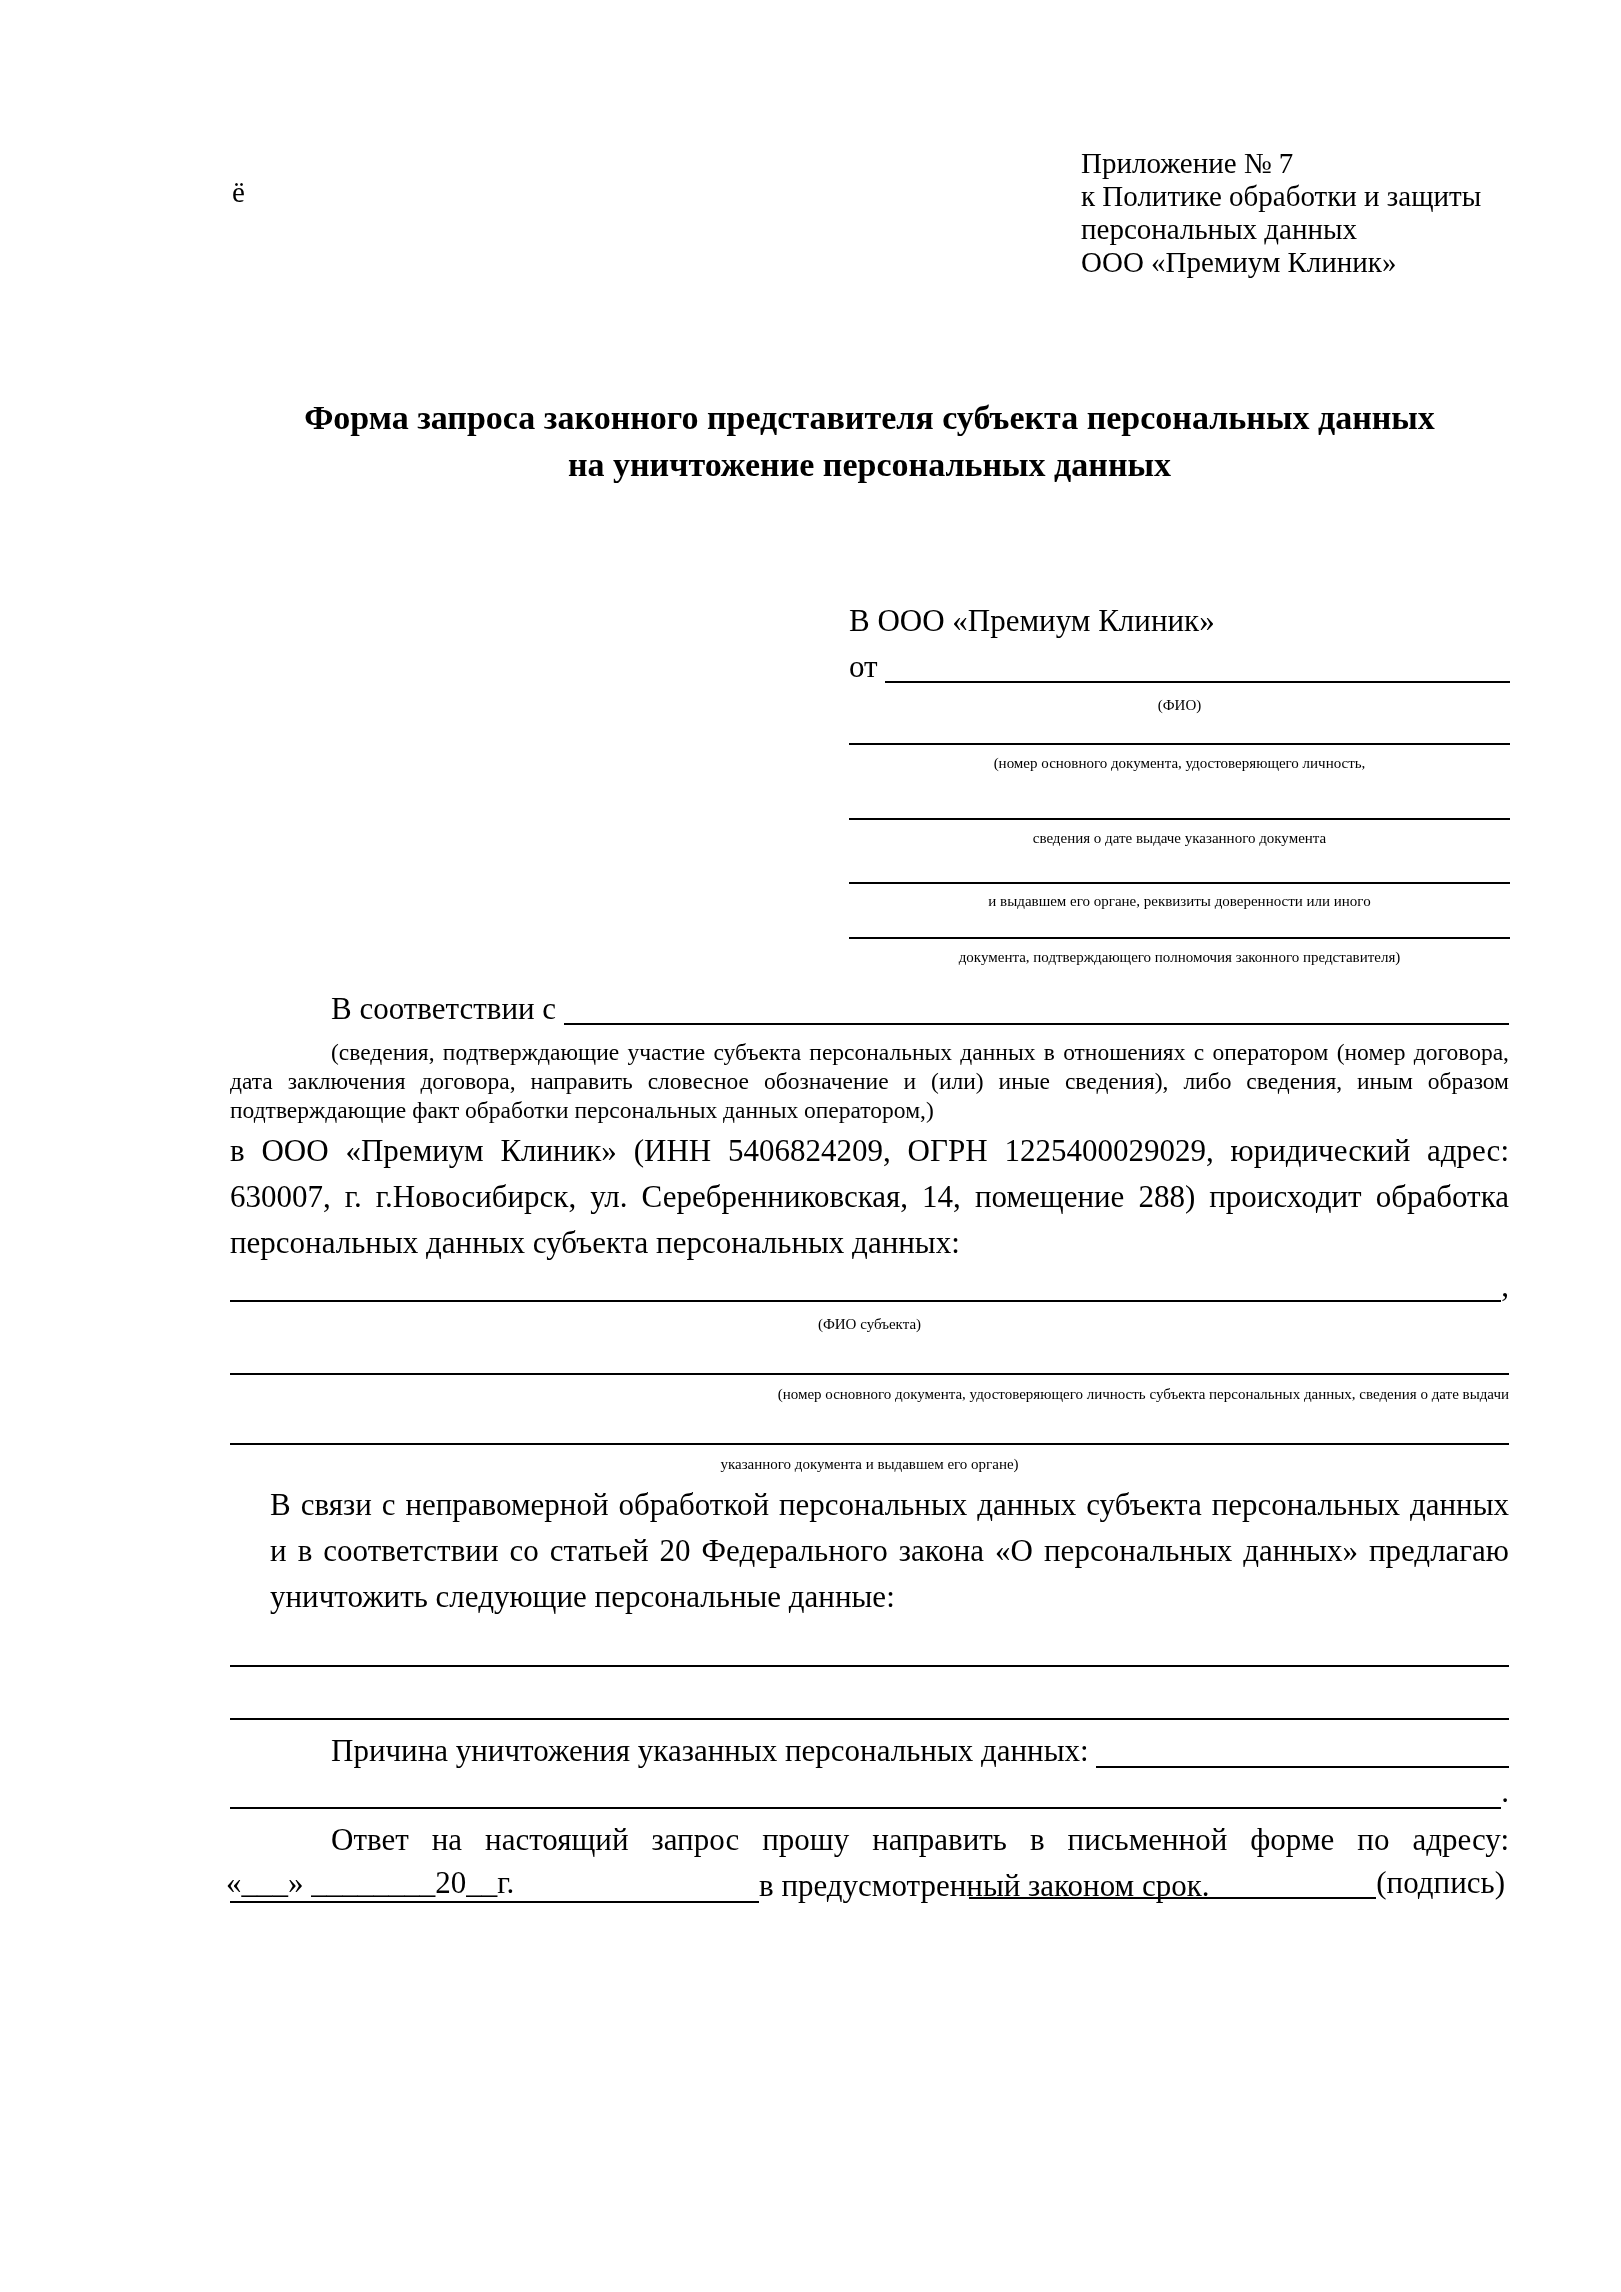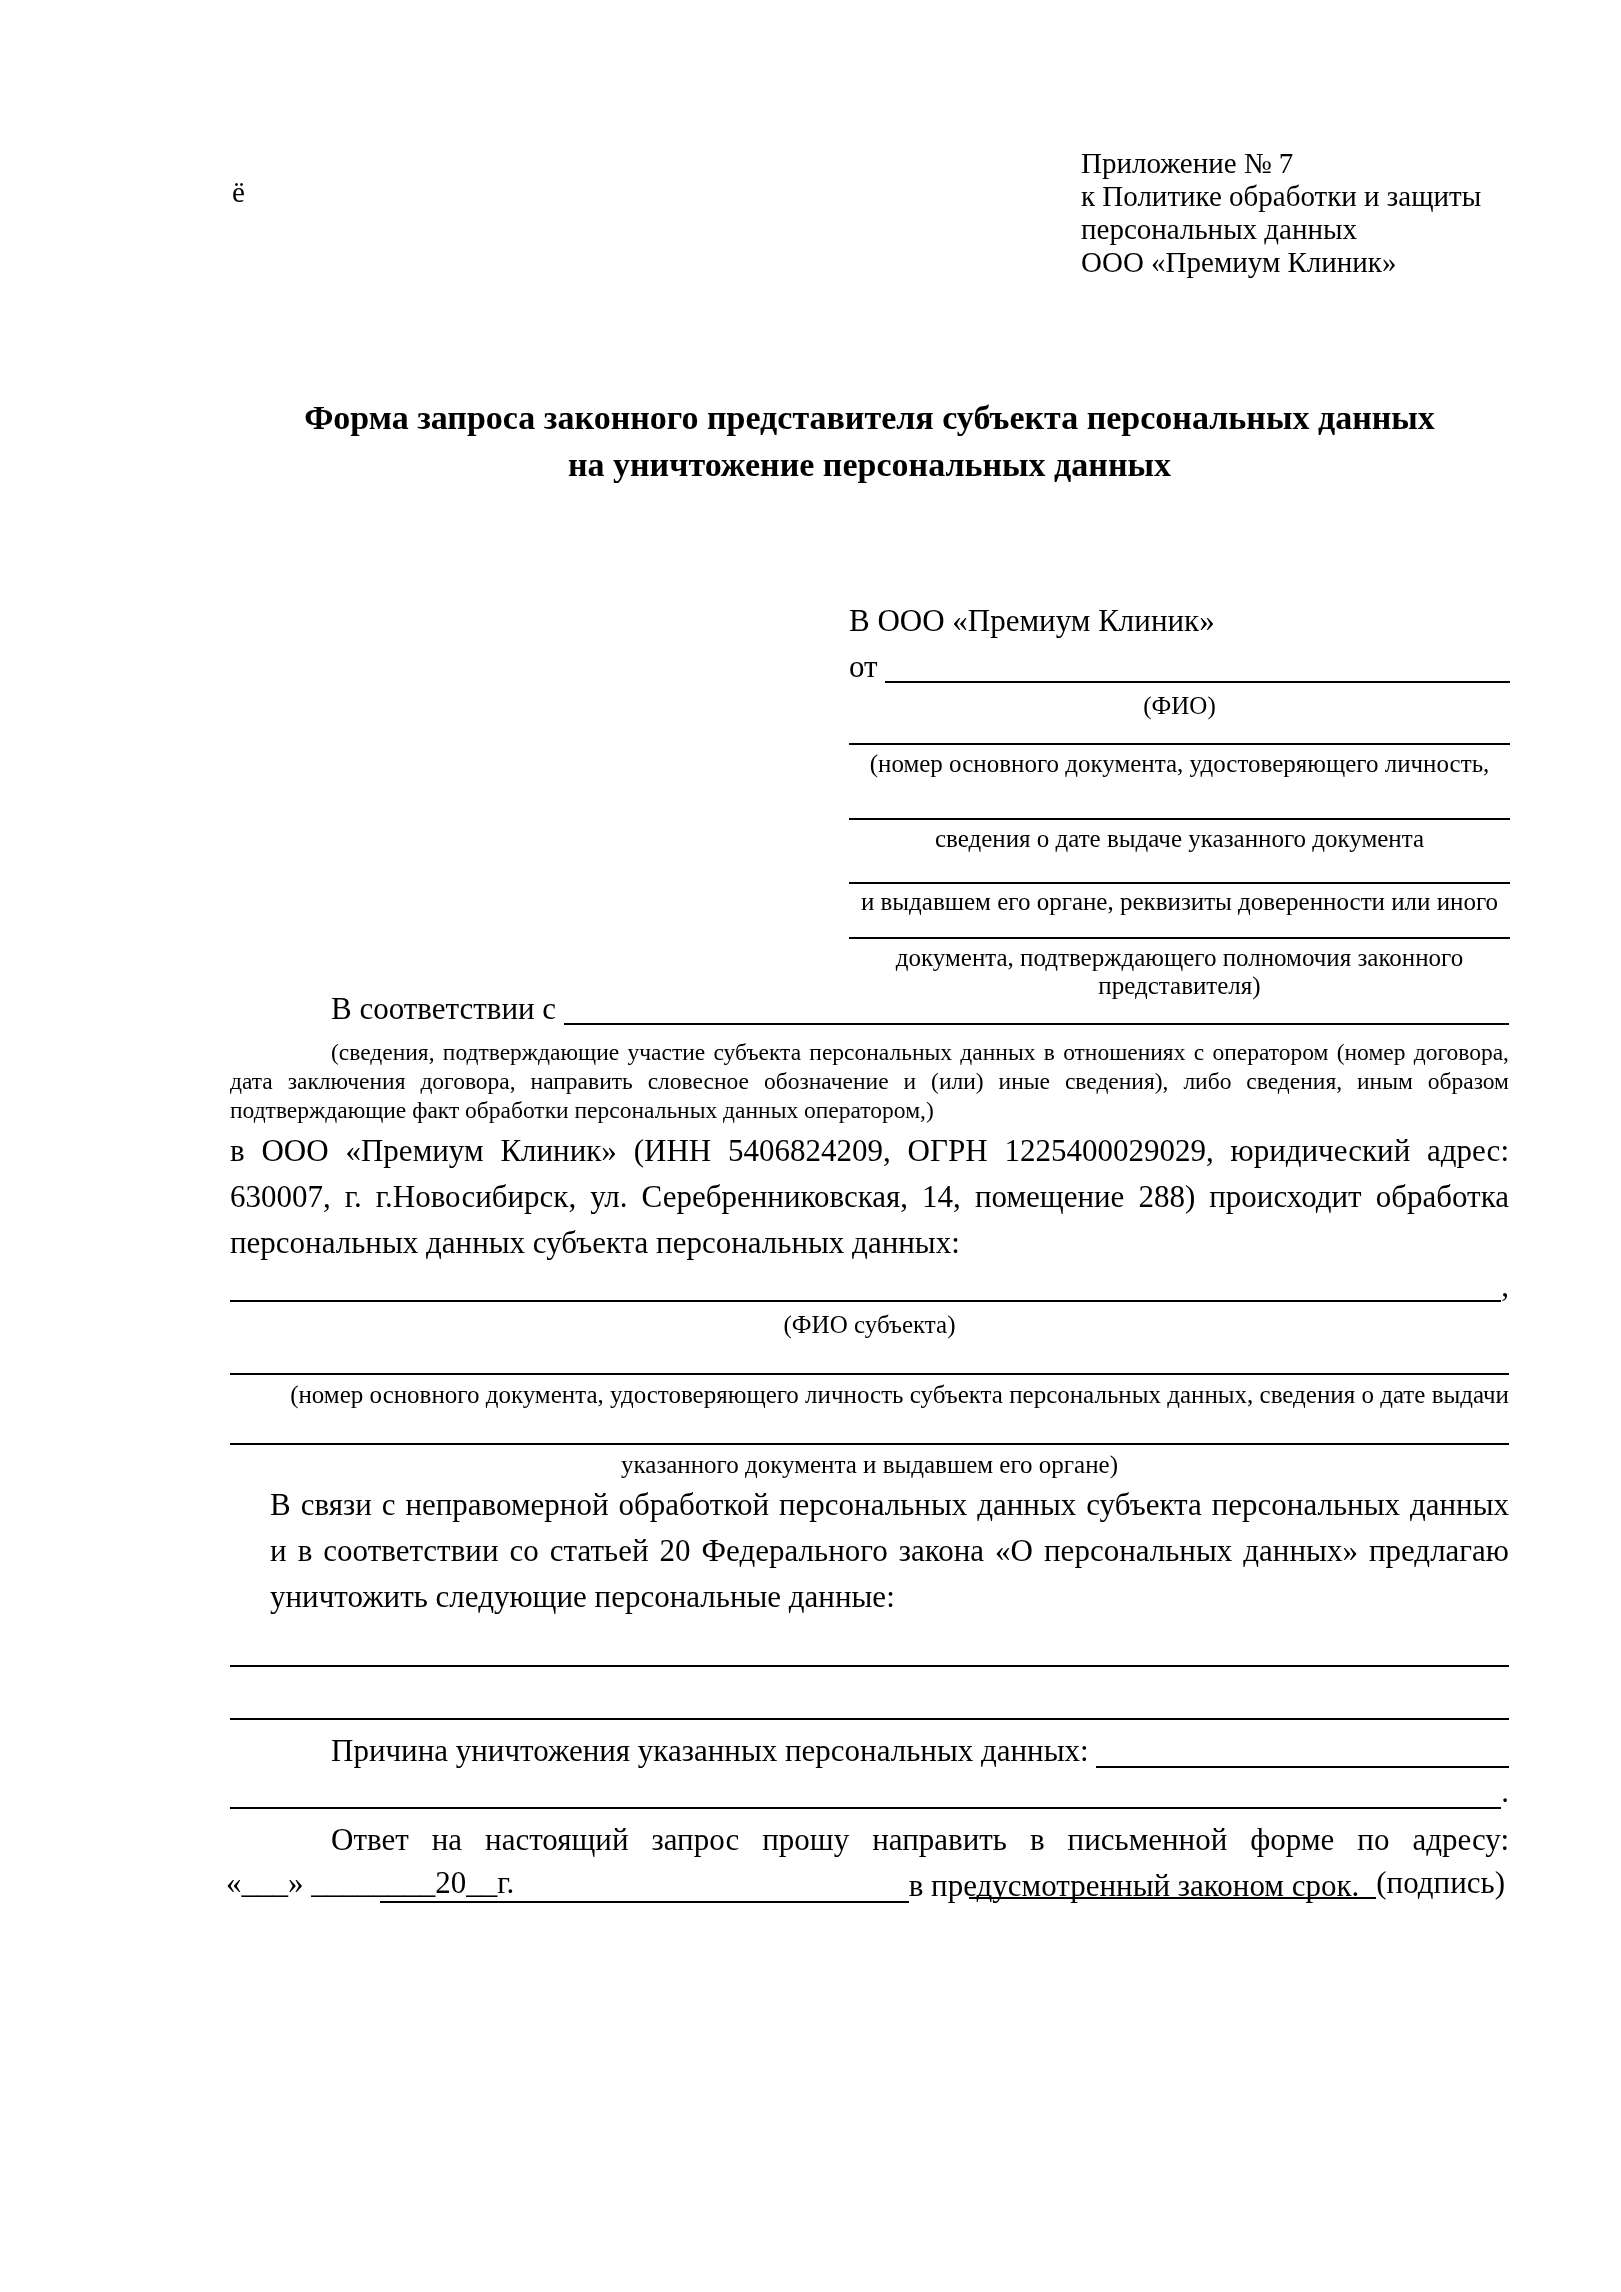--- a/index.html
+++ b/index.html
@@ -20,25 +20,25 @@
 
   .title {
     position: absolute; left: 230px; top: 394px; width: 1279px;
     text-align: center; font-weight: bold; font-size: 34px; line-height: 47px;
   }
 
   .addressee { position: absolute; left: 849px; top: 598px; width: 661px; }
 
   .bodycol { position: absolute; left: 230px; top: 986px; width: 1279px; }
 
-  .row { display: flex; align-items: flex-end; justify-content: center; }
+  .row { display: flex; align-items: flex-end; }
   .fill { flex: 1 1 auto; border-bottom: 2.9px solid #000; margin-bottom: 6.9px; }
   .lead { white-space: pre; }
 
-  .cap { font-size: 25px; line-height: 27.4px; text-align: center; }
+  .cap { font-size: 15px; line-height: 27.4px; text-align: center; }
   .smallnote { font-size: 23.5px; line-height: 29px; text-align: justify; text-indent: 101px; }
 
   .blankline { border-bottom: 2.9px solid #000; }
 
   .just { text-align: justify; }
   .just-last { text-align: justify; text-align-last: justify; }
   .indent { text-indent: 101px; }
 
   .fixed-ul { display: inline-block; width: 529px; border-bottom: 2.9px solid #000; margin-bottom: 6.9px; }
   .sig-ul { display: inline-block; width: 407px; border-bottom: 2.9px solid #000; margin-bottom: 6.9px; }

